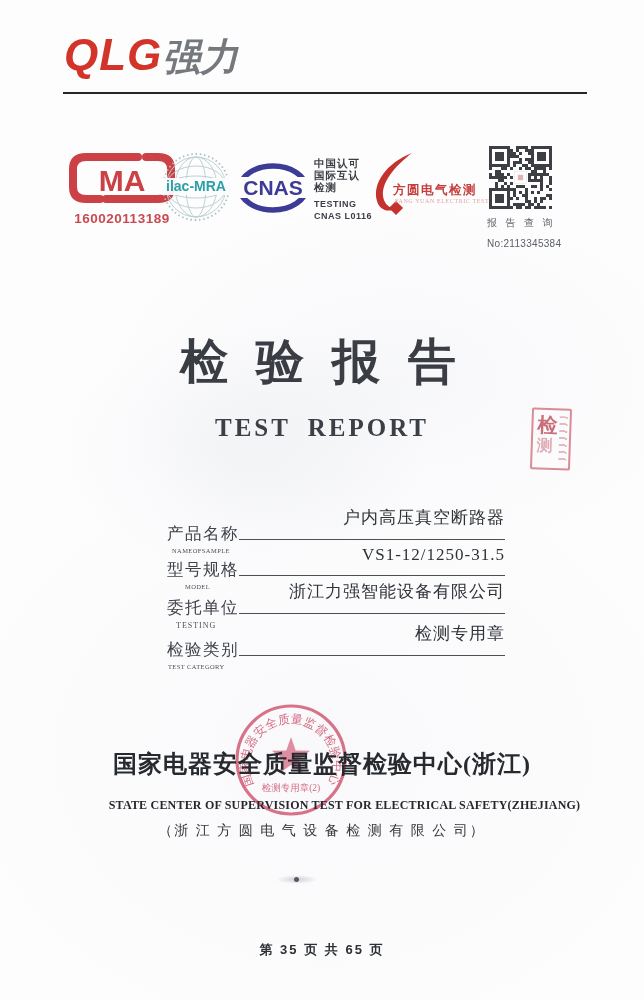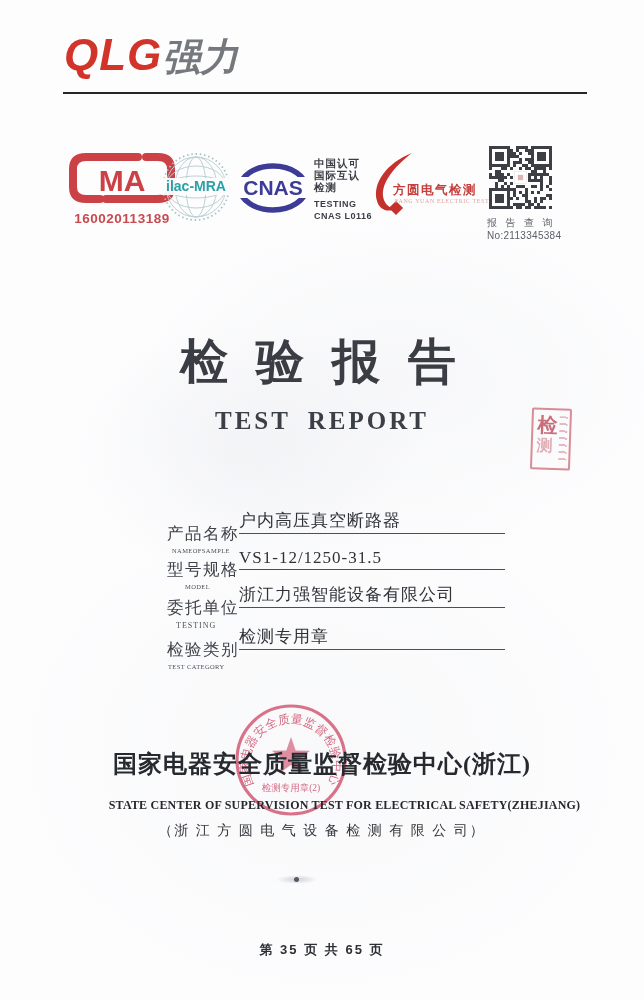--- a/index.html
+++ b/index.html
@@ -30,47 +30,47 @@
   .cnas-side { position:absolute; left:77px; top:-4px; width:60px;
                font-size:10.5px; font-weight:bold; color:#3b3e45; line-height:12px; letter-spacing:1px; }
   .cnas-testing { margin-top:4px; font-family:"Liberation Sans", sans-serif; font-size:9px; letter-spacing:.5px; }
   .cnas-certno  { font-family:"Liberation Sans", sans-serif; font-size:9px; letter-spacing:.5px; }
   .fy-group { left:366px; top:150px; width:110px; }
   .fy-label { position:absolute; left:27px; top:32px; font-size:12.5px; font-weight:bold;
               color:#c5403e; letter-spacing:1.5px; white-space:nowrap; }
   .fy-sub   { position:absolute; left:29px; top:48px; font-size:6px; color:#e2a5a2; letter-spacing:.6px; white-space:nowrap; }
   .qr-group { left:487px; top:146px; width:66px; text-align:center; }
   .qr-caption { display:block; margin-top:3px; font-size:10px; color:#5a5e66; letter-spacing:3px; white-space:nowrap; }
-  .qr-number  { display:block; margin-top:0; font-family:"Liberation Sans", sans-serif;
+  .qr-number  { display:block; margin-top:8px; font-family:"Liberation Sans", sans-serif;
                 font-size:10px; color:#5a5e66; letter-spacing:.3px; }
 
   
   .title-block { position:absolute; left:0; right:0; top:330px; text-align:center; }
   .title-cn { font-size:48px; font-weight:bold; color:#3a3d43; letter-spacing:8px; }
-  .title-en { margin-top:13px; font-size:25px; font-weight:bold; color:#3c3f45;
+  .title-en { margin-top:20px; font-size:25px; font-weight:bold; color:#3c3f45;
               letter-spacing:3px; word-spacing:8px; }
 
   
   .side-stamp { position:absolute; left:531px; top:408px; width:40px; height:62px;
                 border:2px solid rgba(199,80,95,.65); border-radius:2px;
                 transform:rotate(2deg); z-index:2; }
   .side-stamp .c1, .side-stamp .c2 {
       position:absolute; left:4px; font-size:20px; color:rgba(186,62,80,.75); font-weight:bold; }
   .side-stamp .c1 { top:2px; }
   .side-stamp .c2 { top:26px; font-size:16px; opacity:.55; }
   .side-stamp .scribble { position:absolute; right:2px; top:6px; width:8px; height:44px;
       background:repeating-linear-gradient(180deg, rgba(186,62,80,.35) 0 2px, transparent 2px 7px); }
 
   
   .field { position:absolute; left:167px; width:338px; height:22px; }
   .f-label { position:absolute; left:0; bottom:1px; font-size:16.5px; color:#3e4249;
              letter-spacing:1.5px; white-space:nowrap; }
-  .f-value { position:absolute; left:72px; right:0; bottom:12px; border-bottom:1.5px solid #4c4f55;
-             text-align:left; font-size:17px; color:#2e3237; letter-spacing:1px;
-             padding-bottom:1px; white-space:nowrap; }
+  .f-value { position:absolute; left:72px; right:0; bottom:6px; border-bottom:1.5px solid #4c4f55;
+             text-align:right; font-size:17px; color:#2e3237; letter-spacing:1px;
+             padding-bottom:10px; white-space:nowrap; }
   .f-sub { position:absolute; left:5px; top:23px; font-size:6.5px; color:#4c5057; letter-spacing:.4px; }
 
   
   .center-stamp { position:absolute; left:214px; top:683px; z-index:2; opacity:.88; }
   .footer-text { position:absolute; left:0; right:0; top:748px; text-align:center; z-index:3; }
   .org-cn { font-size:24px; font-weight:bold; color:#26292e; letter-spacing:1px; white-space:nowrap; }
   .org-en { margin-top:18px; font-size:12px; font-weight:bold; color:#26282d; letter-spacing:.2px; white-space:nowrap;padding-left:45px; }
   .company { margin-top:9px; font-size:14px; color:#33363b; letter-spacing:2px; white-space:nowrap; }
 
   .scan-smudge { position:absolute; left:276px; top:875px; width:42px; height:9px; border-radius:50%;

